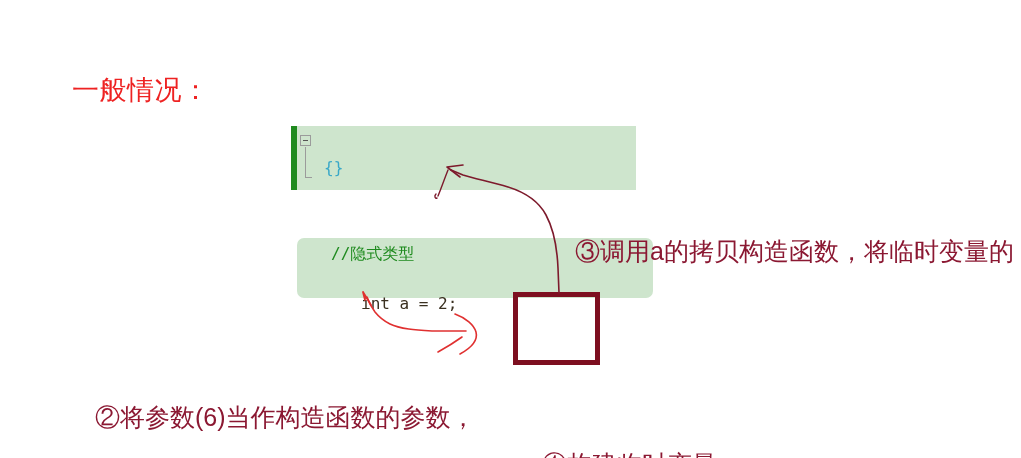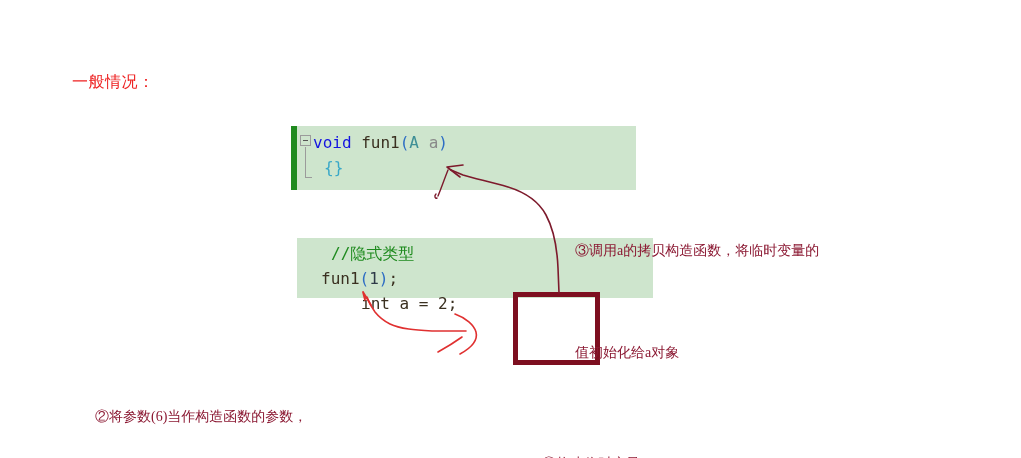--- a/index.html
+++ b/index.html
@@ -13,21 +13,21 @@
     position: relative;
     overflow: hidden;
     font-family: "Liberation Sans", sans-serif;
   }
 
   
   #heading {
     position: absolute;
     left: 72px;
     top: 72px;
-    font-size: 16px;
+    font-size: 27px;
     color: #ee2222;
     letter-spacing: 0.5px;
     white-space: nowrap;
     font-family: Liberation Mono, monospace;
   }
 
   
   .code-block {
     position: absolute;
     background: #cee5cd;
@@ -40,20 +40,21 @@
     left: 291px;
     top: 126px;
     width: 345px;
     height: 64px;
   }
   #code-block-2 {
     left: 297px;
     top: 238px;
     width: 356px;
     height: 60px;
+    border-radius: 7px;
   }
 
   
   #gutter-change-bar {
     position: absolute;
     left: 0px;
     top: 0px;
     width: 6px;
     height: 64px;
     background: #1f8a1f;
@@ -123,24 +124,24 @@
     height: 73px;
     border: 5px solid #7d0f20;
     box-sizing: border-box;
     background: transparent;
   }
 
   
   .annotation {
     position: absolute;
     color: #8b1832;
-    font-size: 14px;
+    font-size: 25px;
     line-height: 34px;
     white-space: pre;
-    font-family: Liberation Serif, serif;
+    font-family: Liberation Sans, sans-serif;
   }
   #annotation-3 { left: 575px; top: 166px; }
   #annotation-2 { left: 95px;  top: 332px; }
   #annotation-1 { left: 542px; top: 379px; }
 
   
   #arrow-layer {
     position: absolute;
     left: 0;
     top: 0;
@@ -156,30 +157,28 @@
 
 <div id="code-block-1" class="code-block">
 
   <div id="gutter-change-bar"></div>
 
   <div id="collapse-toggle"></div>
 
   <div id="outline-line"></div>
   <div id="outline-foot"></div>
 
-  <div class="code-line" id="cl-1"><span class="tok-kw">void</span><span class="tok-plain"> </span><span class="tok-fn">fun1</span><span class="tok-paren">(</span><span class="tok-type">A</span><span class="tok-plain"> </span><span class="tok-param">a</span><span class="tok-paren">)</span></div>
 
   <div class="code-line" id="cl-2"><span class="tok-brace">{}</span></div>
 </div>
 
 <div id="code-block-2" class="code-block">
 
   <div class="code-line" id="cl-3"><span class="tok-comment">//隐式类型</span></div>
 
-  <div class="code-line" id="cl-4"><span class="tok-fn">fun1</span><span class="tok-paren">(</span><span class="tok-num">1</span><span class="tok-paren">)</span><span class="tok-plain">;</span></div>
 
   <div class="code-line" id="cl-5"><span class="tok-plain">int a = 2;</span></div>
 </div>
 
 <div id="temp-var-box"></div>
 
 <svg id="arrow-layer" viewBox="0 0 1021 458">
 
   <path d="M 559 293 L 558 268 C 557 245 553 228 546 215
            C 538 200 524 192 508 187
@@ -197,21 +196,20 @@
            L 466 331" fill="none" stroke="#e03030" stroke-width="1.6" stroke-linecap="round" stroke-linejoin="round"></path>
   <path d="M 363 292 L 371 305 M 363 292 L 365 300" fill="none" stroke="#e03030" stroke-width="1.8" stroke-linecap="round" stroke-linejoin="round"></path>
 
   <path d="M 455 314 C 466 318 474 325 476 332
            C 478 340 471 348 460 354" fill="none" stroke="#e03030" stroke-width="1.6" stroke-linecap="round" stroke-linejoin="round"></path>
   <path d="M 438 352 C 447 347 455 342 462 337" fill="none" stroke="#e03030" stroke-width="1.6" stroke-linecap="round"></path>
 </svg>
 
 <div id="annotation-3" class="annotation">
   <div>③调用a的拷贝构造函数，将临时变量的</div>
-  <div>值初始化给a对象</div>
 </div>
 
 <div id="annotation-2" class="annotation">
   <div>②将参数(6)当作构造函数的参数，</div>
   
   
 </div>
 
 <div id="annotation-1" class="annotation">
   <div>①构建临时变量</div>

